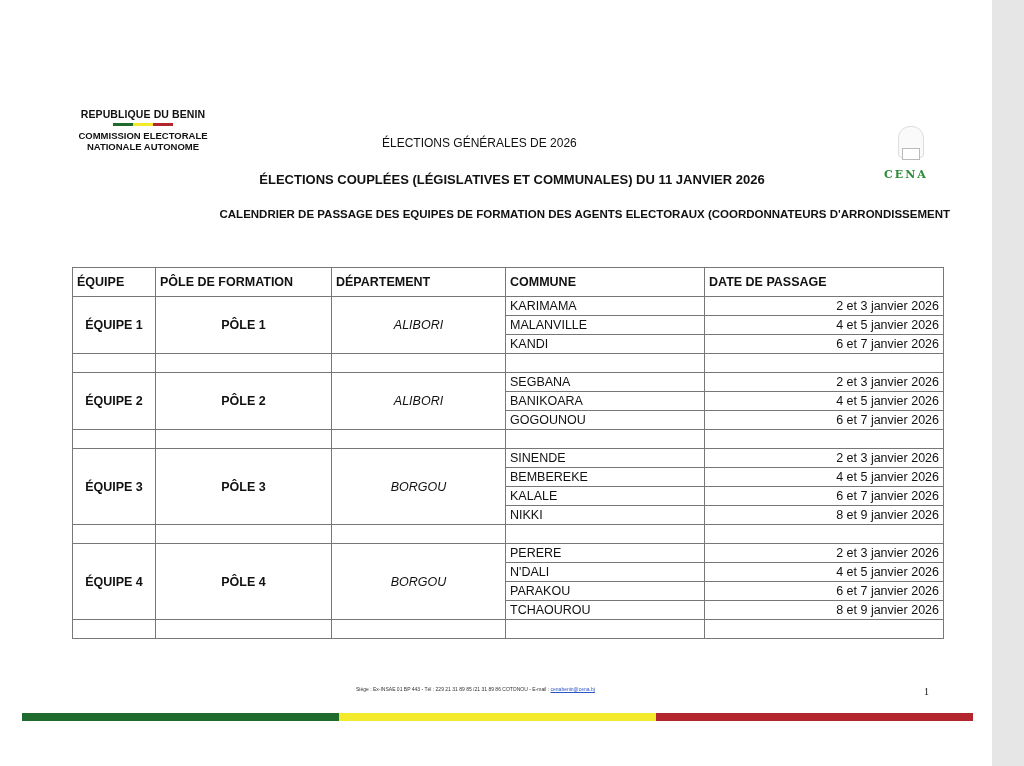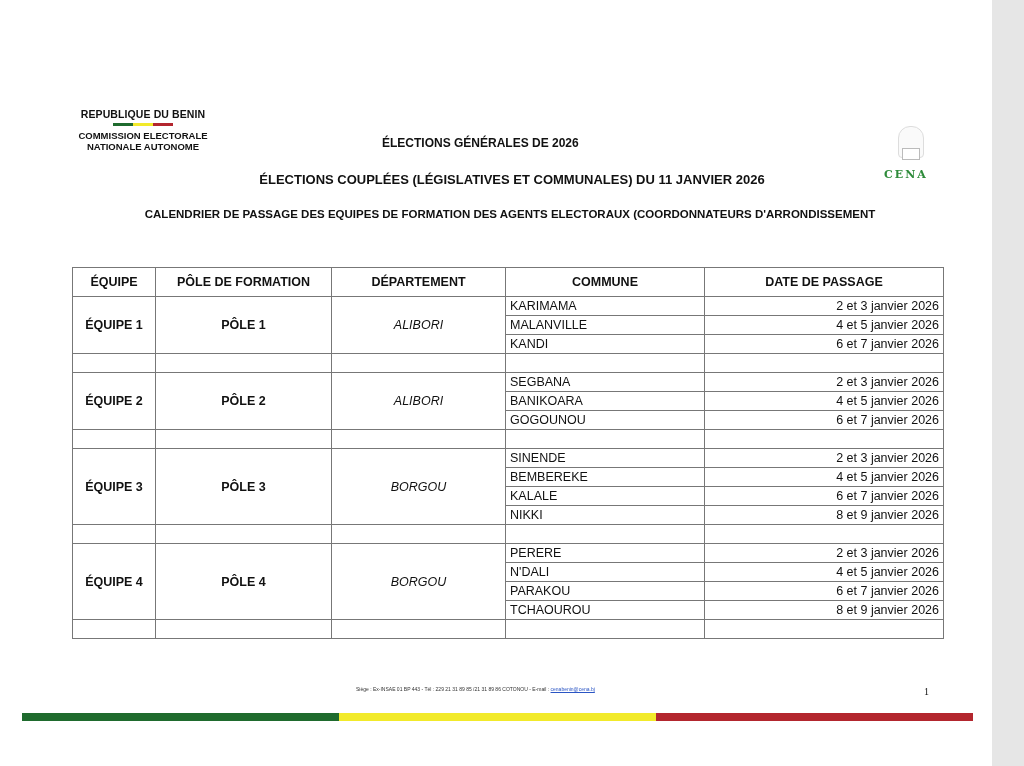--- a/index.html
+++ b/index.html
@@ -3,30 +3,30 @@
 <meta charset="utf-8">
 <style>
   html, body { margin:0; padding:0; }
   body { width:1024px; height:766px; background:#ffffff; position:relative; overflow:hidden; font-family:"Liberation Sans", sans-serif; color:#111; }
   .right-shade { position:absolute; right:0; top:0; width:32px; height:766px; background:#e6e6e6; }
   .hdr-left { position:absolute; left:58px; top:108px; width:170px; text-align:center; }
   .hdr-left .rep { font-size:10.5px; font-weight:bold; letter-spacing:0.1px; }
   .flag-mini { display:flex; justify-content:center; margin:3px 0 4px 0; }
   .flag-mini span { width:20px; height:3px; display:block; }
   .hdr-left .cena { font-size:9.5px; font-weight:bold; line-height:11px; }
-  .elec-gen { position:absolute; left:382px; top:136px; font-size:12px; font-weight:bold; }
+  .elec-gen { position:absolute; left:382px; top:136px; font-size:12px; font-weight:normal; }
   .logo { position:absolute; left:880px; top:126px; width:60px; height:60px; }
   .logo .lamp { position:absolute; left:18px; top:0; width:24px; height:30px; border:1px solid #ddd; border-radius:12px 12px 4px 4px; background:#fafafa; }
   .logo .lamp-base { position:absolute; left:22px; top:22px; width:16px; height:10px; border:1px solid #bbb; background:#fff; }
   .logo .txt { position:absolute; left:4px; top:42px; font-family:"DejaVu Serif", serif; font-weight:bold; color:#2e8b3a; font-size:11px; letter-spacing:2px; }
   .main-title { position:absolute; left:0; width:1024px; top:172px; text-align:center; font-size:13px; font-weight:bold; }
-  .subtitle { position:absolute; left:70px; width:880px; top:207px; text-align:center; font-size:11.5px; font-weight:bold; line-height:14px; }
+  .subtitle { position:absolute; left:70px; width:880px; top:207px; text-align:right; font-size:11.5px; font-weight:bold; line-height:14px; }
   table.cal { position:absolute; left:72px; top:267px; width:872px; border-collapse:collapse; font-size:12.5px; }
   table.cal th, table.cal td { border:1px solid #777; padding:0 4px; }
-  table.cal th { height:28px; font-weight:bold; text-align:center; }
+  table.cal th { height:28px; font-weight:bold; text-align:left; }
   table.cal td { height:18px; }
   table.cal td.team { font-weight:bold; text-align:center; width:74px; }
   table.cal td.pole { font-weight:bold; text-align:center; width:167px; }
   table.cal td.dept { text-align:center; width:165px;font-style:italic; }
   table.cal td.commune { width:190px; }
   table.cal td.date { text-align:right; }
   table.cal tr.spacer td { height:18px; }
   .footer { position:absolute; left:356px; top:686px; font-size:5px; color:#333; }
   .footer .mail { color:#2a55c4; text-decoration:underline; }
   .pagenum { position:absolute; left:924px; top:686px; font-size:10px; font-family:"Liberation Serif", serif; }

